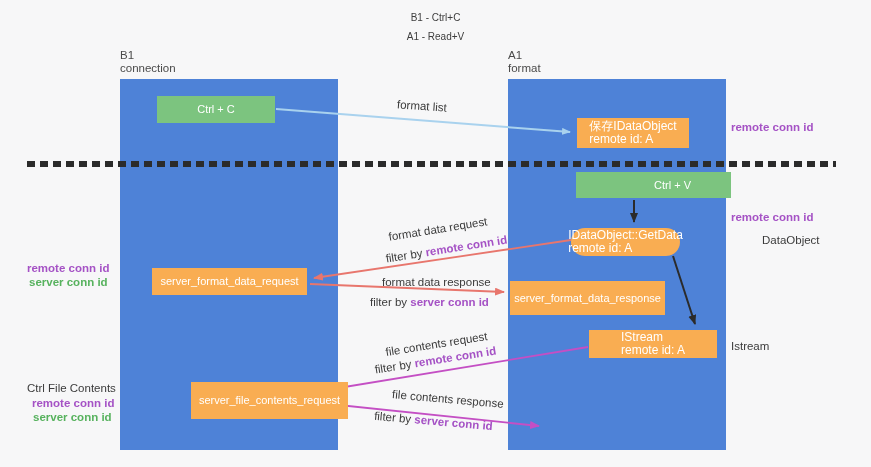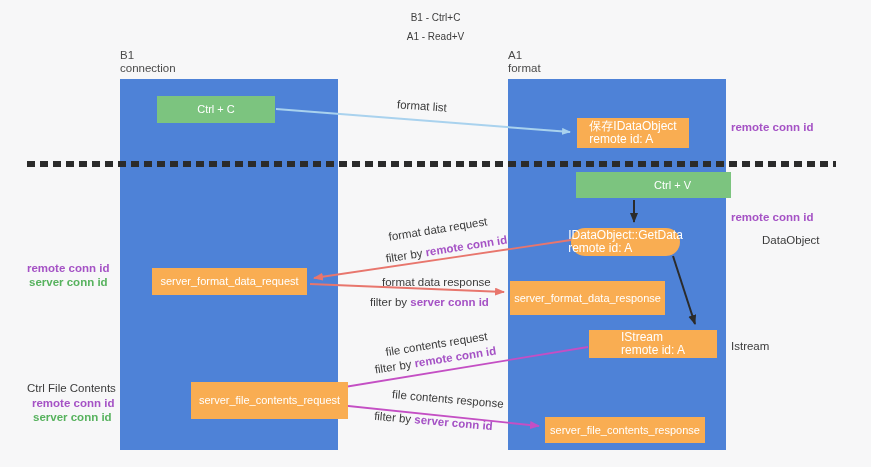--- a/index.html
+++ b/index.html
@@ -116,23 +116,20 @@
     <div class="two-line">
       <div>IStream</div>
       <div>remote id: A</div>
     </div>
   </div>
 
   <div class="abs node orange" style="left:151px; top:382px; width:157px; height:37px;margin-left:40px;">
     <span>server_file_contents_request</span>
   </div>
 
-  <div class="abs node orange" style="left:545px; top:417px; width:160px; height:26px;">
-    <span>server_file_contents_response</span>
-  </div>
 
   <div class="abs msg rot-p4" style="left:397px; top:100px;">
     <span>format list</span>
   </div>
 
   <div class="abs msg rot-n9" style="left:388px; top:223px;">
     <span>format data request</span>
   </div>
   <div class="abs msg rot-n9" style="left:385px; top:243px;">
     <span>filter by</span>

